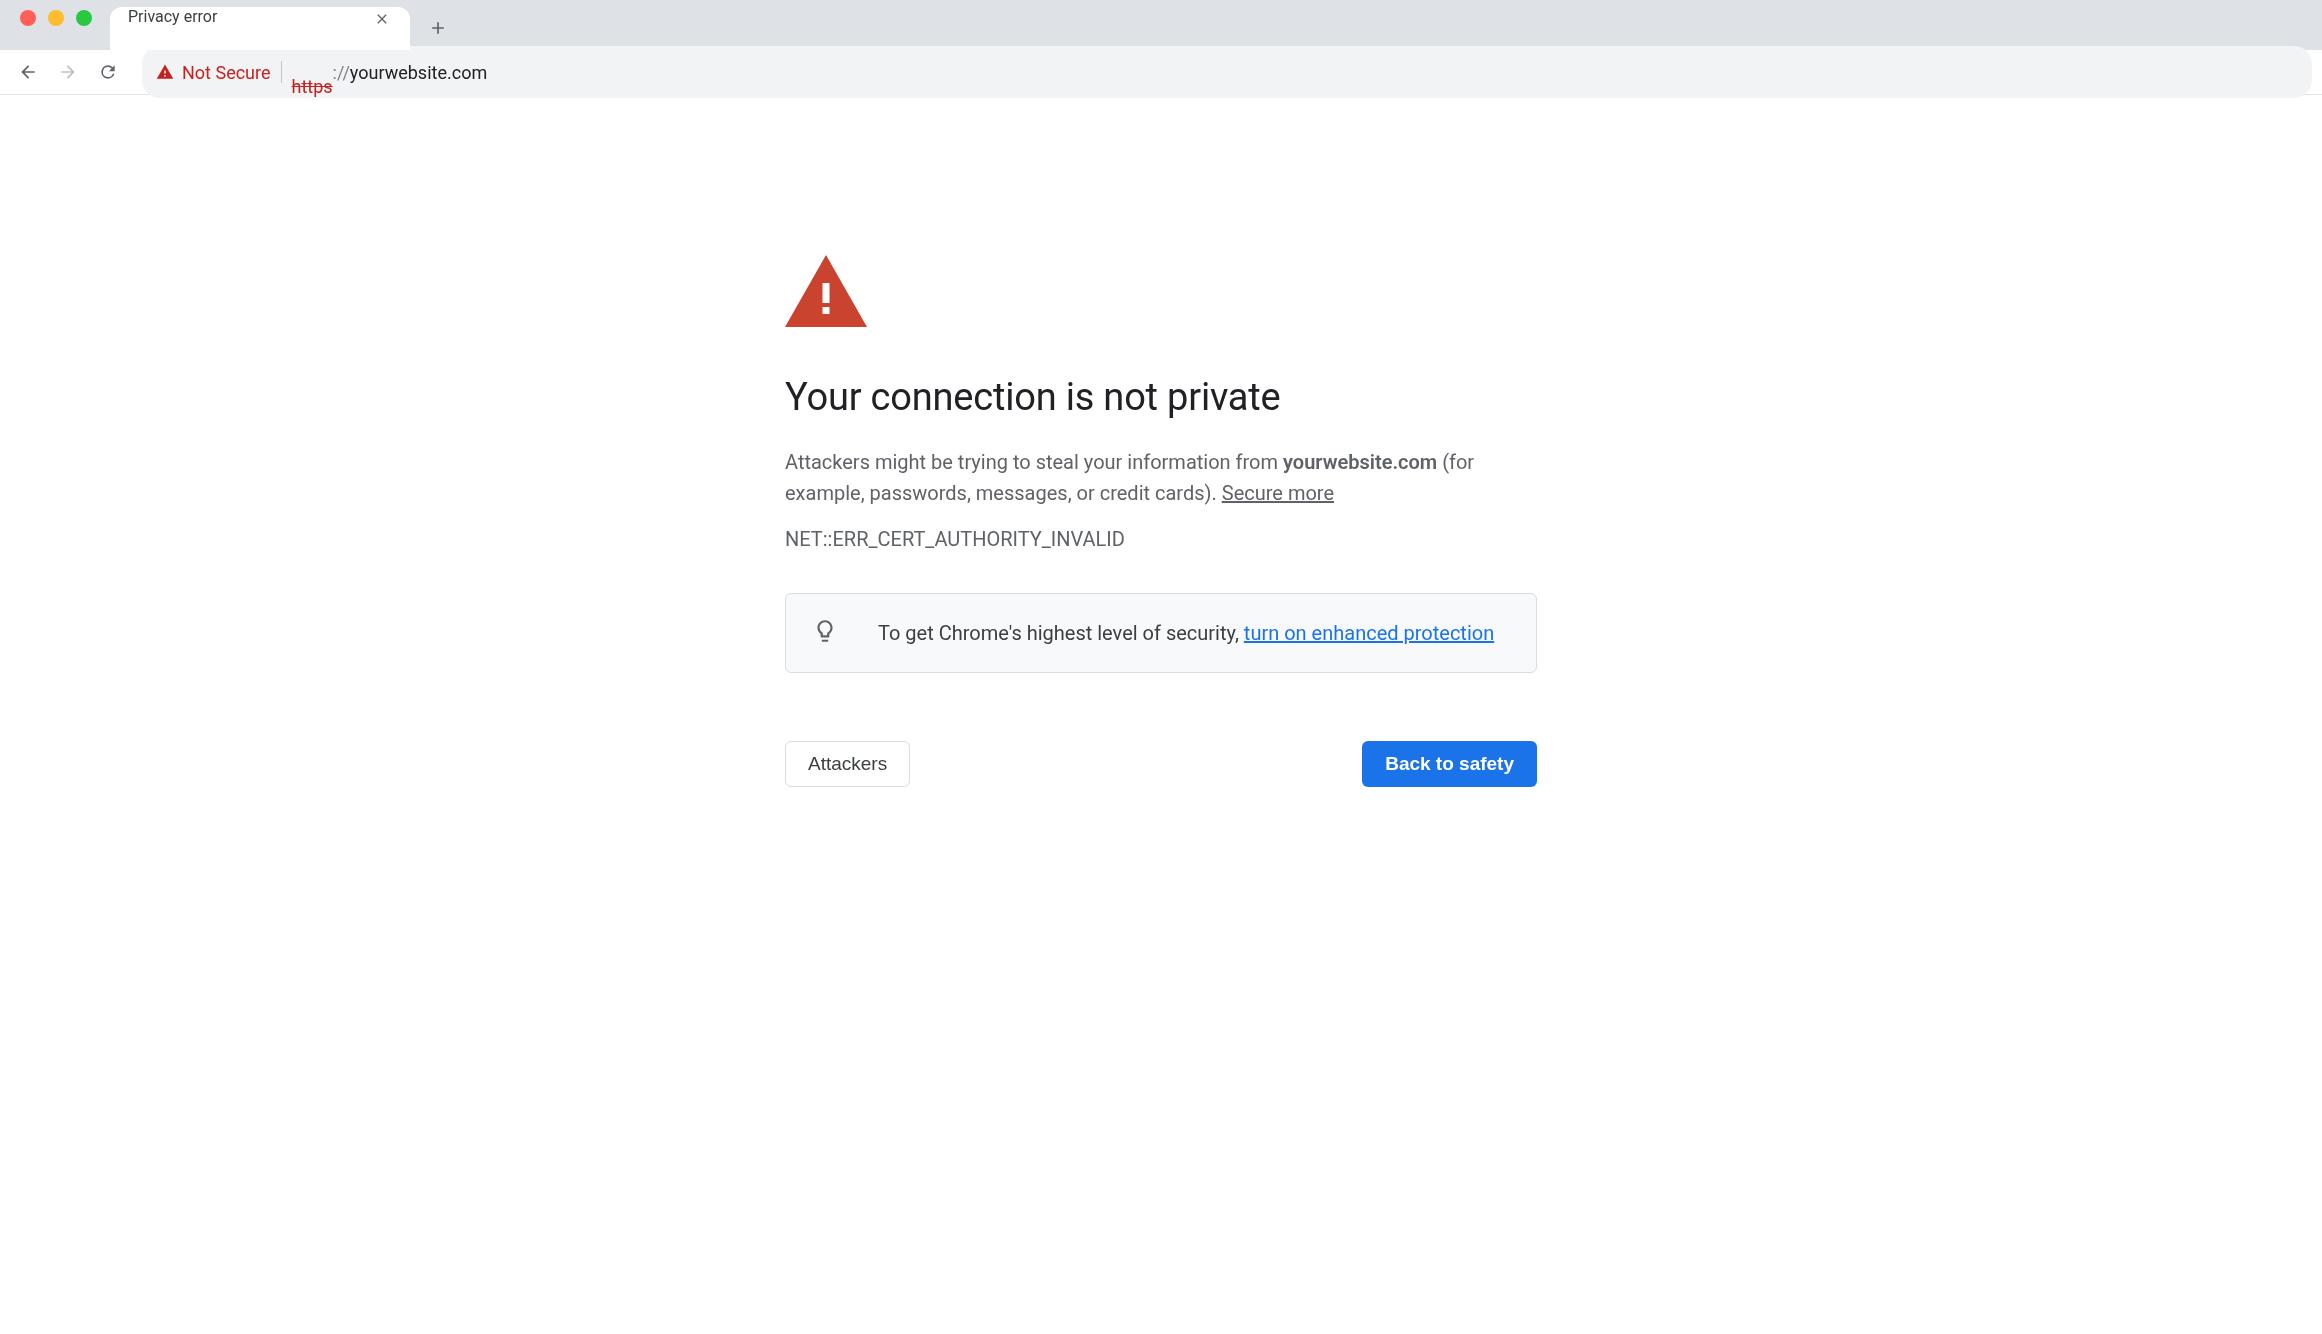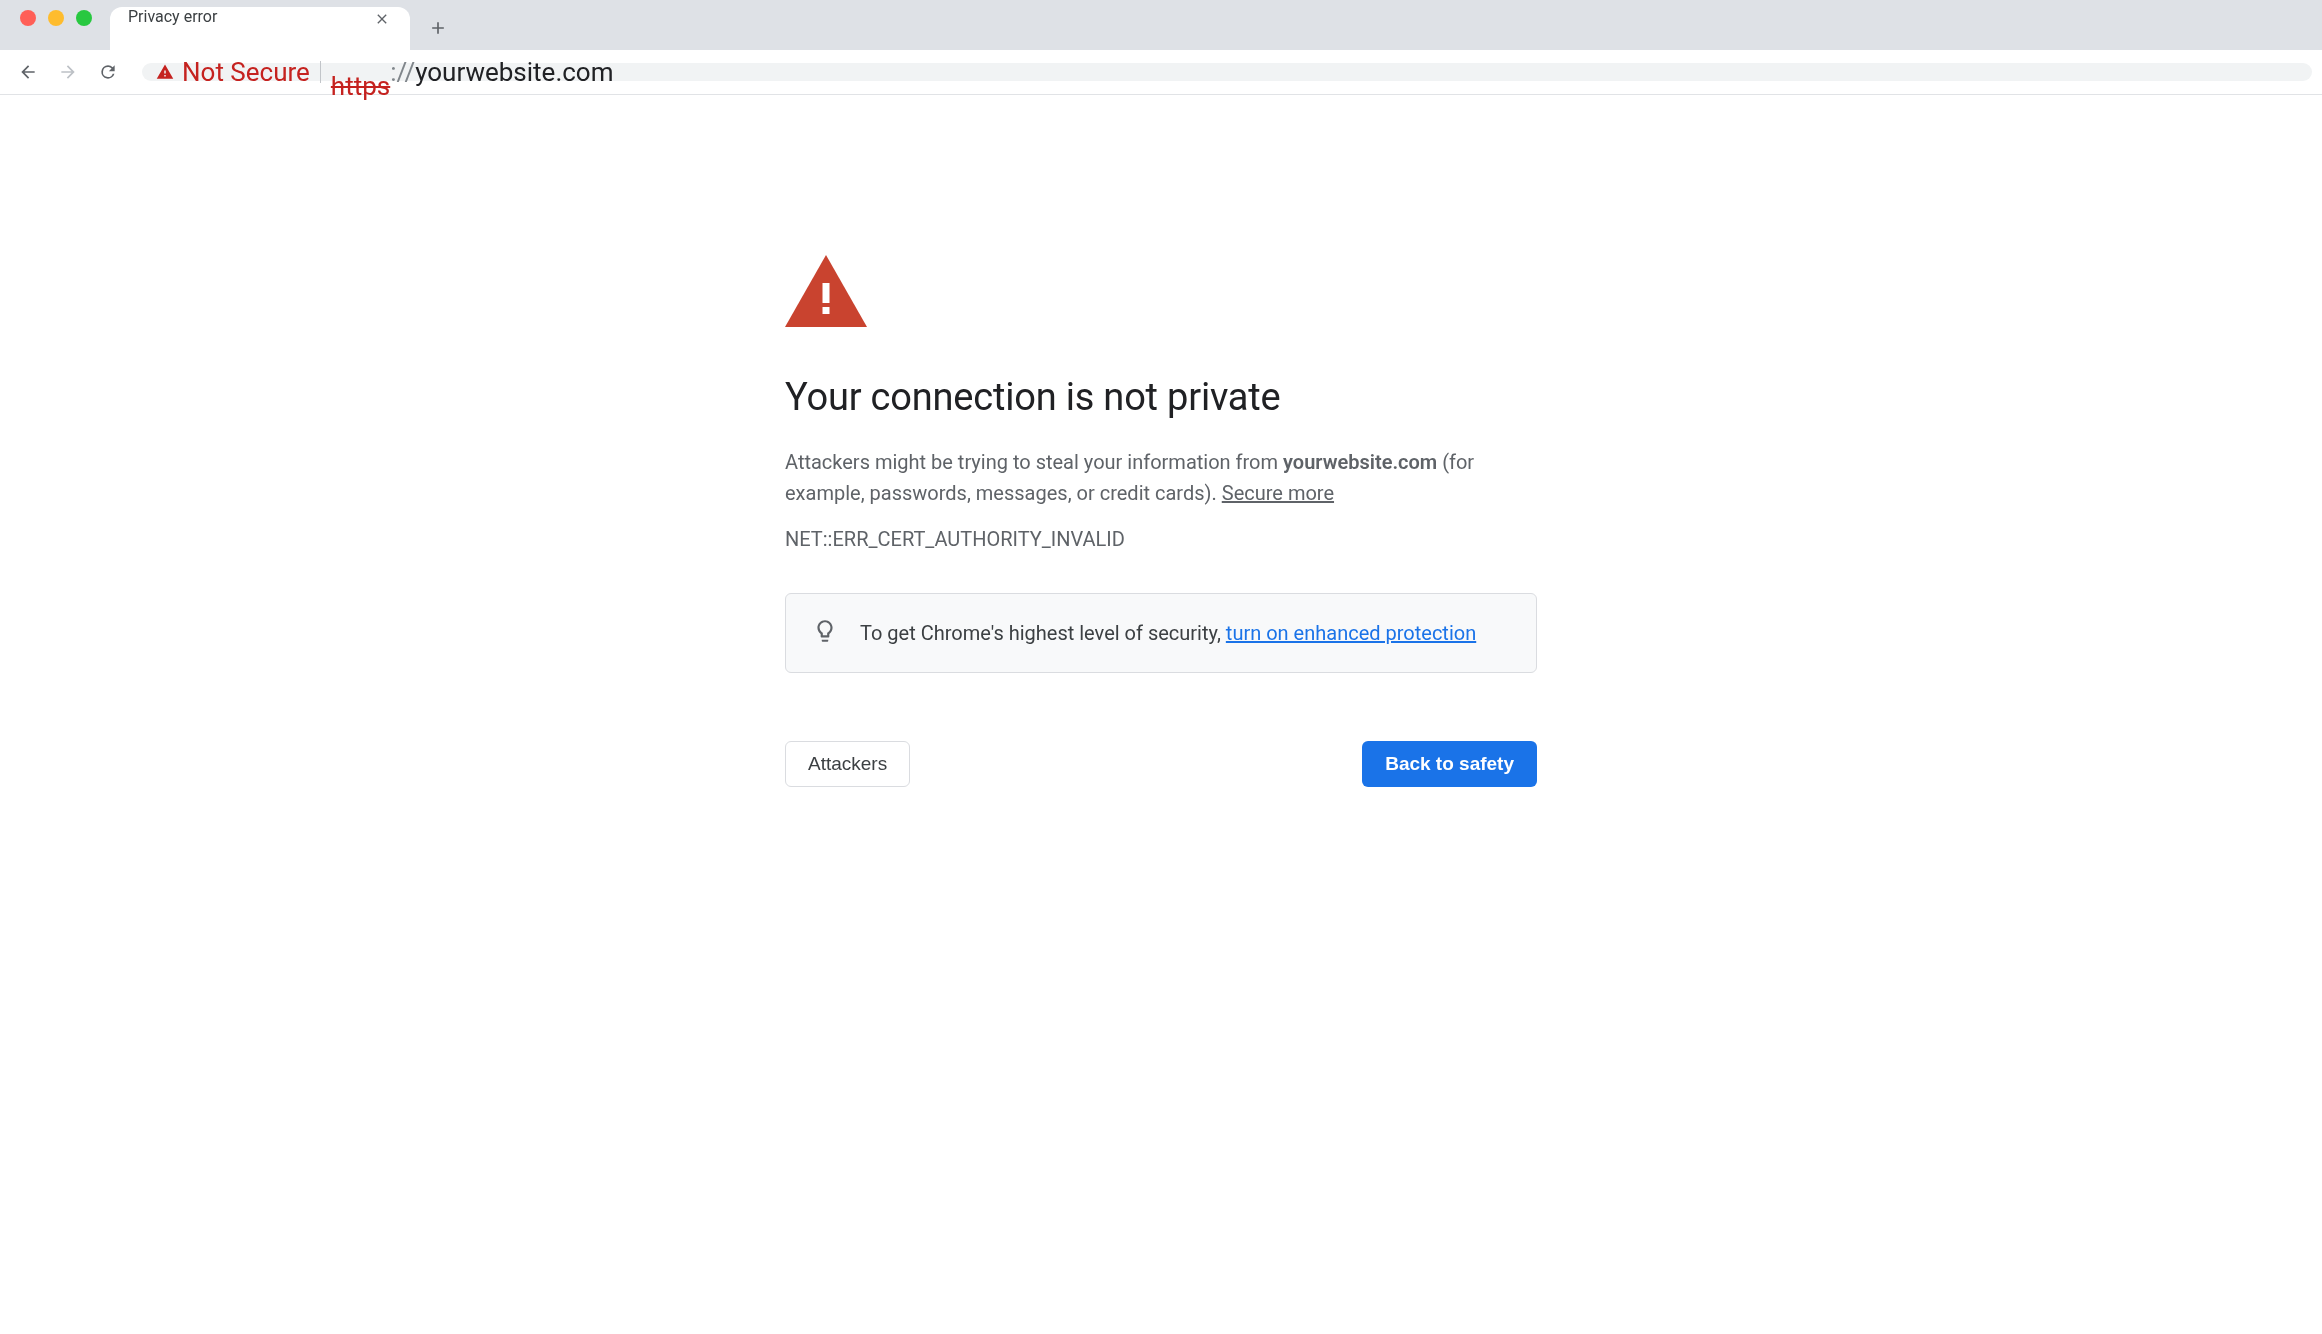--- a/index.html
+++ b/index.html
@@ -90,29 +90,29 @@
       justify-content: center;
       border-radius: 50%;
       cursor: pointer;
       color: #5f6368;
     }
     .nav-btn.disabled { color: #bdc1c6; cursor: default; }
     .nav-btn svg { width: 20px; height: 20px; }
 
     .omnibox {
       flex: 1;
-      height: 18px;
+      height: 52px;
       background: #f1f3f4;
       border-radius: 18px;
       margin-left: 12px;
       display: flex;
       align-items: center;
       padding: 0 14px;
       gap: 10px;
-      font-size: 26px;
+      font-size: 18px;
     }
     .security-chip {
       display: flex;
       align-items: center;
       gap: 8px;
       color: #c5221f;
       padding-right: 10px;
       border-right: 1px solid #c2c5c9;
       height: 22px;
     }
@@ -169,21 +169,21 @@
       margin-bottom: 42px;
     }
 
     .tip-box {
       border: 1px solid #dadce0;
       background: #f8f9fa;
       border-radius: 6px;
       padding: 24px 26px;
       display: flex;
       align-items: center;
-      gap: 22px;
+      gap: 40px;
       margin-bottom: 68px;
     }
     .tip-box .bulb-icon svg {
       width: 26px;
       height: 26px;
       color: #5f6368;
     }
     .tip-text {
       font-size: 20px;
       color: #3c4043;

